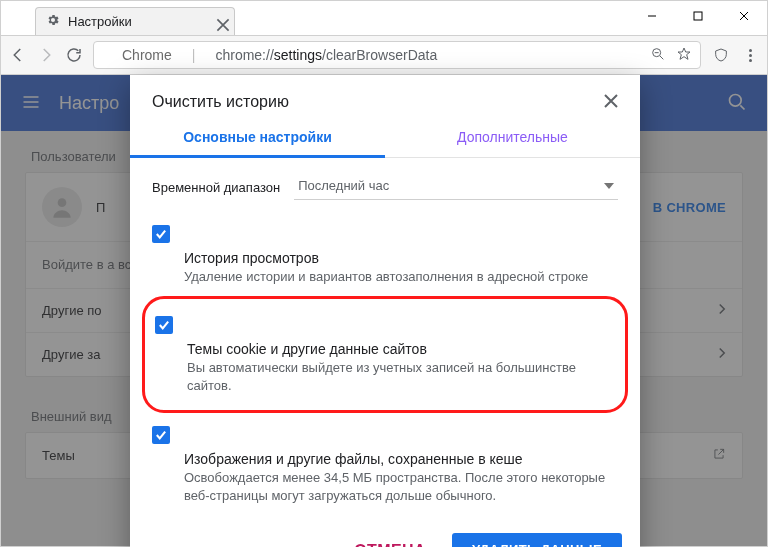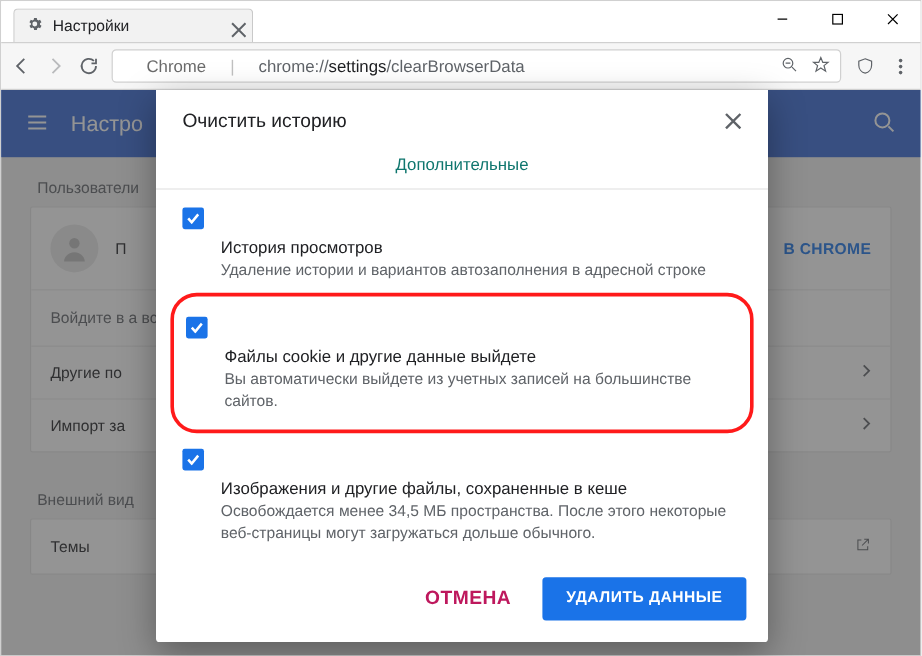--- a/index.html
+++ b/index.html
@@ -5,21 +5,21 @@
   :root{
     --blue:#1a73e8;
     --blue-header:#3367d6;
     --grey-text:#5f6368;
     --light-grey:#dadce0;
     --faint:#70757a;
   }
   *{box-sizing:border-box;}
   body{margin:0;font-family:"Segoe UI",Arial,sans-serif;font-size:13px;color:#202124;background:#fff;overflow:hidden;}
   .window{width:768px;height:547px;border:1px solid #d0d0d0;position:relative;display:flex;flex-direction:column;}
-  .titlebar{height:34px;background:#fff;display:flex;align-items:flex-start;}
+  .titlebar{height:34px;background:#fff;display:flex;align-items:flex-start;margin-left:24px;}
   .tab-strip{flex:1;display:flex;align-items:flex-end;padding-left:10px;height:34px;}
   .tab{height:28px;border:1px solid #c9c9c9;border-bottom:none;border-radius:4px 4px 0 0;background:#f2f2f2;display:flex;align-items:center;padding:0 10px;min-width:200px;gap:8px;}
   .tab svg{width:14px;height:14px;fill:#5f6368;}
   .tab .title{flex:1;}
   .tab .x{width:8px;height:8px;}
   .ghost-tab{width:28px;height:24px;margin-left:6px;opacity:.3;border-radius:4px 4px 0 0;}
   .win-controls{display:flex;}
   .win-btn{width:46px;height:30px;display:flex;align-items:center;justify-content:center;}
   .win-btn svg{width:10px;height:10px;stroke:#000;stroke-width:1;fill:none;}
   .toolbar{height:40px;border-top:1px solid #d0d0d0;border-bottom:1px solid #d0d0d0;display:flex;align-items:center;padding:0 8px;gap:10px;background:#f6f6f6;}
@@ -58,21 +58,21 @@
   .desc{color:#5f6368;font-size:13px;line-height:1.4;}
 
   
   .scrim{position:absolute;inset:0;background:rgba(60,60,60,.55);}
   .dialog{position:absolute;top:0;left:129px;width:510px;background:#fff;border-radius:0 0 3px 3px;box-shadow:0 10px 30px rgba(0,0,0,.35);display:flex;flex-direction:column;}
   .dlg-head{display:flex;align-items:center;padding:18px 22px 6px;}
   .dlg-head .h{font-size:16px;color:#202124;}
   .dlg-head .close{margin-left:auto;}
   .dlg-head .close svg{width:14px;height:14px;stroke:#5f6368;stroke-width:2;fill:none;}
   .tabs{display:flex;border-bottom:1px solid #e3e3e3;}
-  .dlg-tab{flex:1;text-align:center;padding:12px 0;color:#0f766e;font-size:14px;position:relative;}
+  .dlg-tab{flex:1;text-align:center;padding:12px 0;color:#8b5cf6;font-size:14px;position:relative;}
   .dlg-tab.active{color:var(--blue);font-weight:600;}
   .dlg-tab.active::after{content:"";position:absolute;left:0;right:0;bottom:-1px;height:3px;background:var(--blue);}
   .range-row{display:flex;align-items:center;padding:16px 22px 10px;gap:14px;}
   .range-row .lbl{color:#202124;font-size:13px;}
   .select{flex:1;display:flex;align-items:center;border-bottom:1px solid #cfcfcf;padding:4px 4px 6px;color:#5f6368;font-size:13px;}
   .select svg{width:10px;height:6px;fill:#757575;margin-left:auto;}
   .checks{padding:2px 18px 6px;}
   .chk-row{display:flex;gap:14px;padding:10px 4px;align-items:flex-start;}
   .chk-box{width:18px;height:18px;border-radius:2px;background:var(--blue);flex:0 0 18px;display:flex;align-items:center;justify-content:center;margin-top:3px;}
   .chk-box svg{width:12px;height:10px;stroke:#fff;stroke-width:2.5;fill:none;}
@@ -201,21 +201,21 @@
         <div class="card-row">
             <span class="desc">Войдите в                                                                                                                               а всех устройств</span>
           </div>
         <div class="card-row">
           <span>Другие по</span>
           <span class="chev"><svg viewBox="0 0 10 16">
                 <path d="M2 2l6 6-6 6"></path>
               </svg></span>
         </div>
         <div class="card-row">
-          <span>Импорт за</span>
+          <span>Другие за</span>
           <span class="chev"><svg viewBox="0 0 10 16">
                 <path d="M2 2l6 6-6 6"></path>
               </svg></span>
         </div>
       </div>
     </div>
 
     <div class="section-label">Внешний вид</div>
     <div class="cards">
       <div class="card">
@@ -230,21 +230,31 @@
 
     <div class="scrim"></div>
     <div class="dialog">
       <div class="dlg-head">
         <span class="h">Очистить историю</span>
         <span class="close"><svg viewBox="0 0 14 14">
               <path d="M1 1l12 12M13 1L1 13"></path>
             </svg></span>
       </div>
       <div class="tabs">
+        <div class="dlg-tab active">Основные настройки</div>
         <div class="dlg-tab">Дополнительные</div>
+      </div>
+      <div class="range-row">
+        <span class="lbl">Временной диапазон</span>
+        <div class="select">
+          <span>Последний час</span>
+          <svg viewBox="0 0 10 6">
+              <path d="M0 0l5 6 5-6z"></path>
+            </svg>
+        </div>
       </div>
       <div class="checks">
         <div class="chk-row">
           <div class="chk-box">
               <svg viewBox="0 0 14 12">
                 <path d="M2 6l3.5 4L12 2"></path>
               </svg>
             </div>
           <div class="chk-text">
             <div class="t1">История просмотров</div>
@@ -252,21 +262,21 @@
           </div>
         </div>
         <div class="ring">
           <div class="chk-row">
             <div class="chk-box">
                 <svg viewBox="0 0 14 12">
                   <path d="M2 6l3.5 4L12 2"></path>
                 </svg>
               </div>
             <div class="chk-text">
-              <div class="t1">Файлы cookie и другие данные выйдете</div>
+              <div class="t1">Темы cookie и другие данные сайтов</div>
               <div class="t2">Вы автоматически выйдете из учетных записей на большинстве сайтов.</div>
             </div>
           </div>
         </div>
         <div class="chk-row">
           <div class="chk-box">
               <svg viewBox="0 0 14 12">
                 <path d="M2 6l3.5 4L12 2"></path>
               </svg>
             </div>

